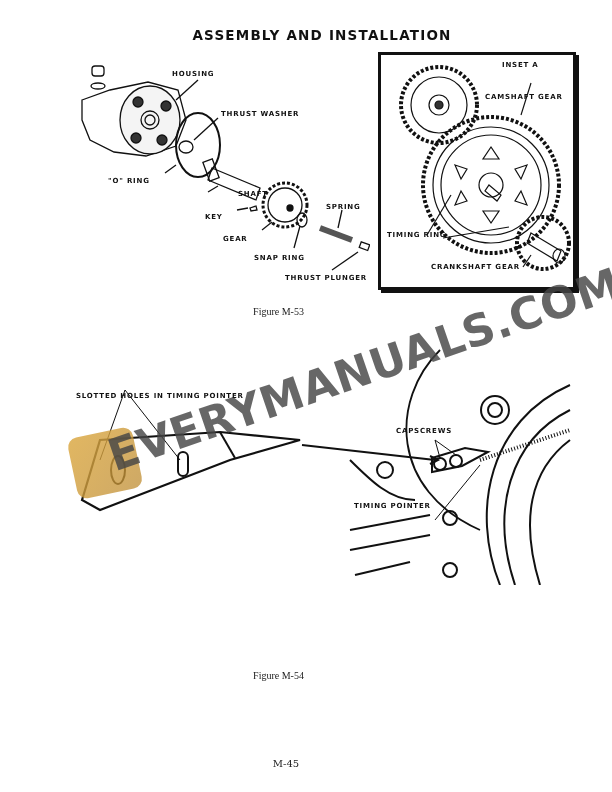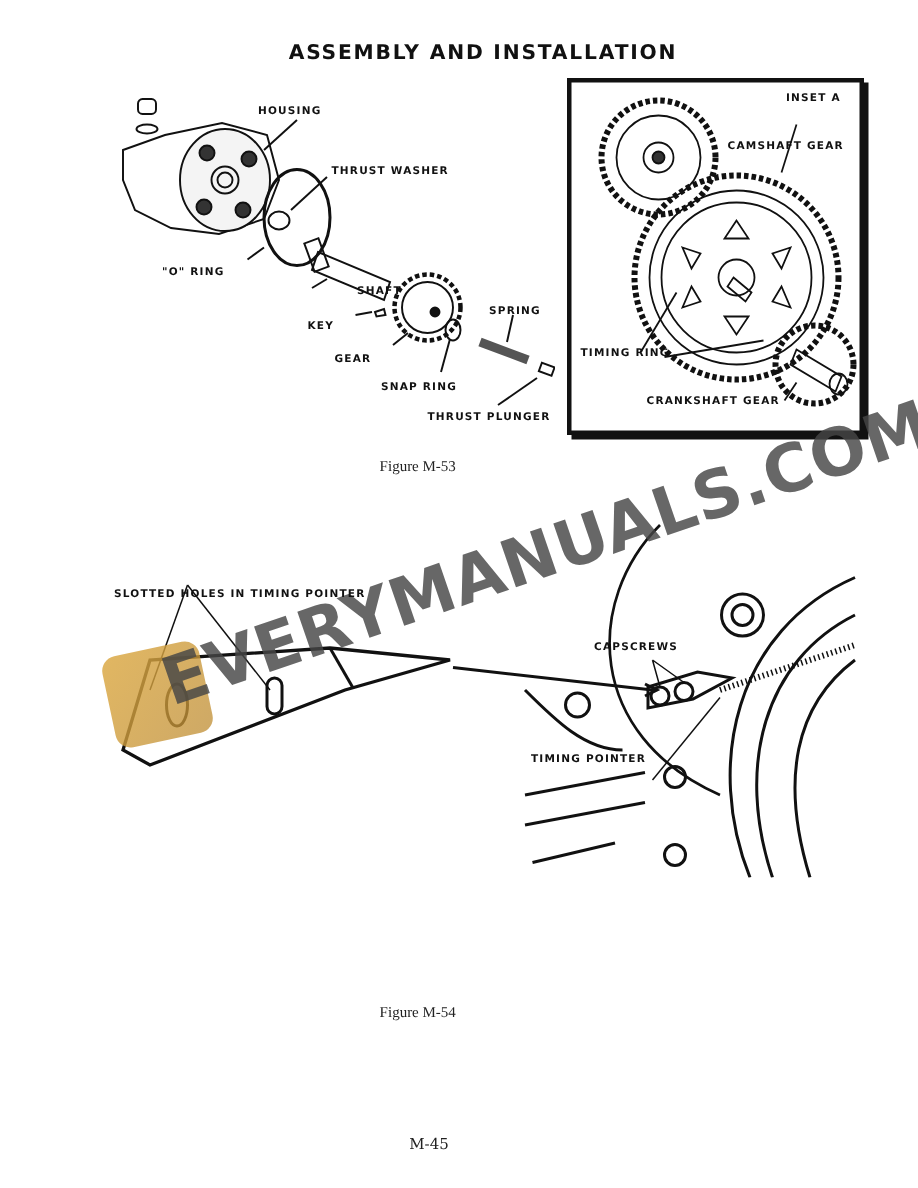--- a/index.html
+++ b/index.html
@@ -93,21 +93,21 @@
       <path d="M108 130 l12 10 l-4 6 l-12 -10z"></path>
       <circle cx="162" cy="188" r="26" stroke-dasharray="3 2" stroke-width="4"></circle>
       <path d="M150 178 L180 196 L176 206 L146 188 Z"></path>
       <ellipse cx="178" cy="201" rx="6" ry="7"></ellipse>
       <path d="M150 28 L140 60"></path>
       <path d="M46 180 L70 140"></path>
       <path d="M62 183 L128 172"></path>
       <path d="M142 212 L150 200"></path>
     </g>
   </svg>
-  <div class="lbl" style="left:98px;top:6px;padding-left:45px;">INSET A</div>
+  <div class="lbl" style="left:76px;top:6px;padding-left:45px;">INSET A</div>
   <div class="lbl" style="left:104px;top:38px;">CAMSHAFT GEAR</div>
   <div class="lbl" style="left:6px;top:176px;">TIMING RING</div>
   <div class="lbl" style="left:50px;top:208px;">CRANKSHAFT GEAR</div>
 </div>
 
 <div class="caption" style="top:306px;">Figure M-53</div>
 
 <svg class="fig" style="left:70px;top:340px;" width="505" height="245" viewBox="0 0 505 245">
   <g fill="none" stroke="#111" stroke-width="2">
 

